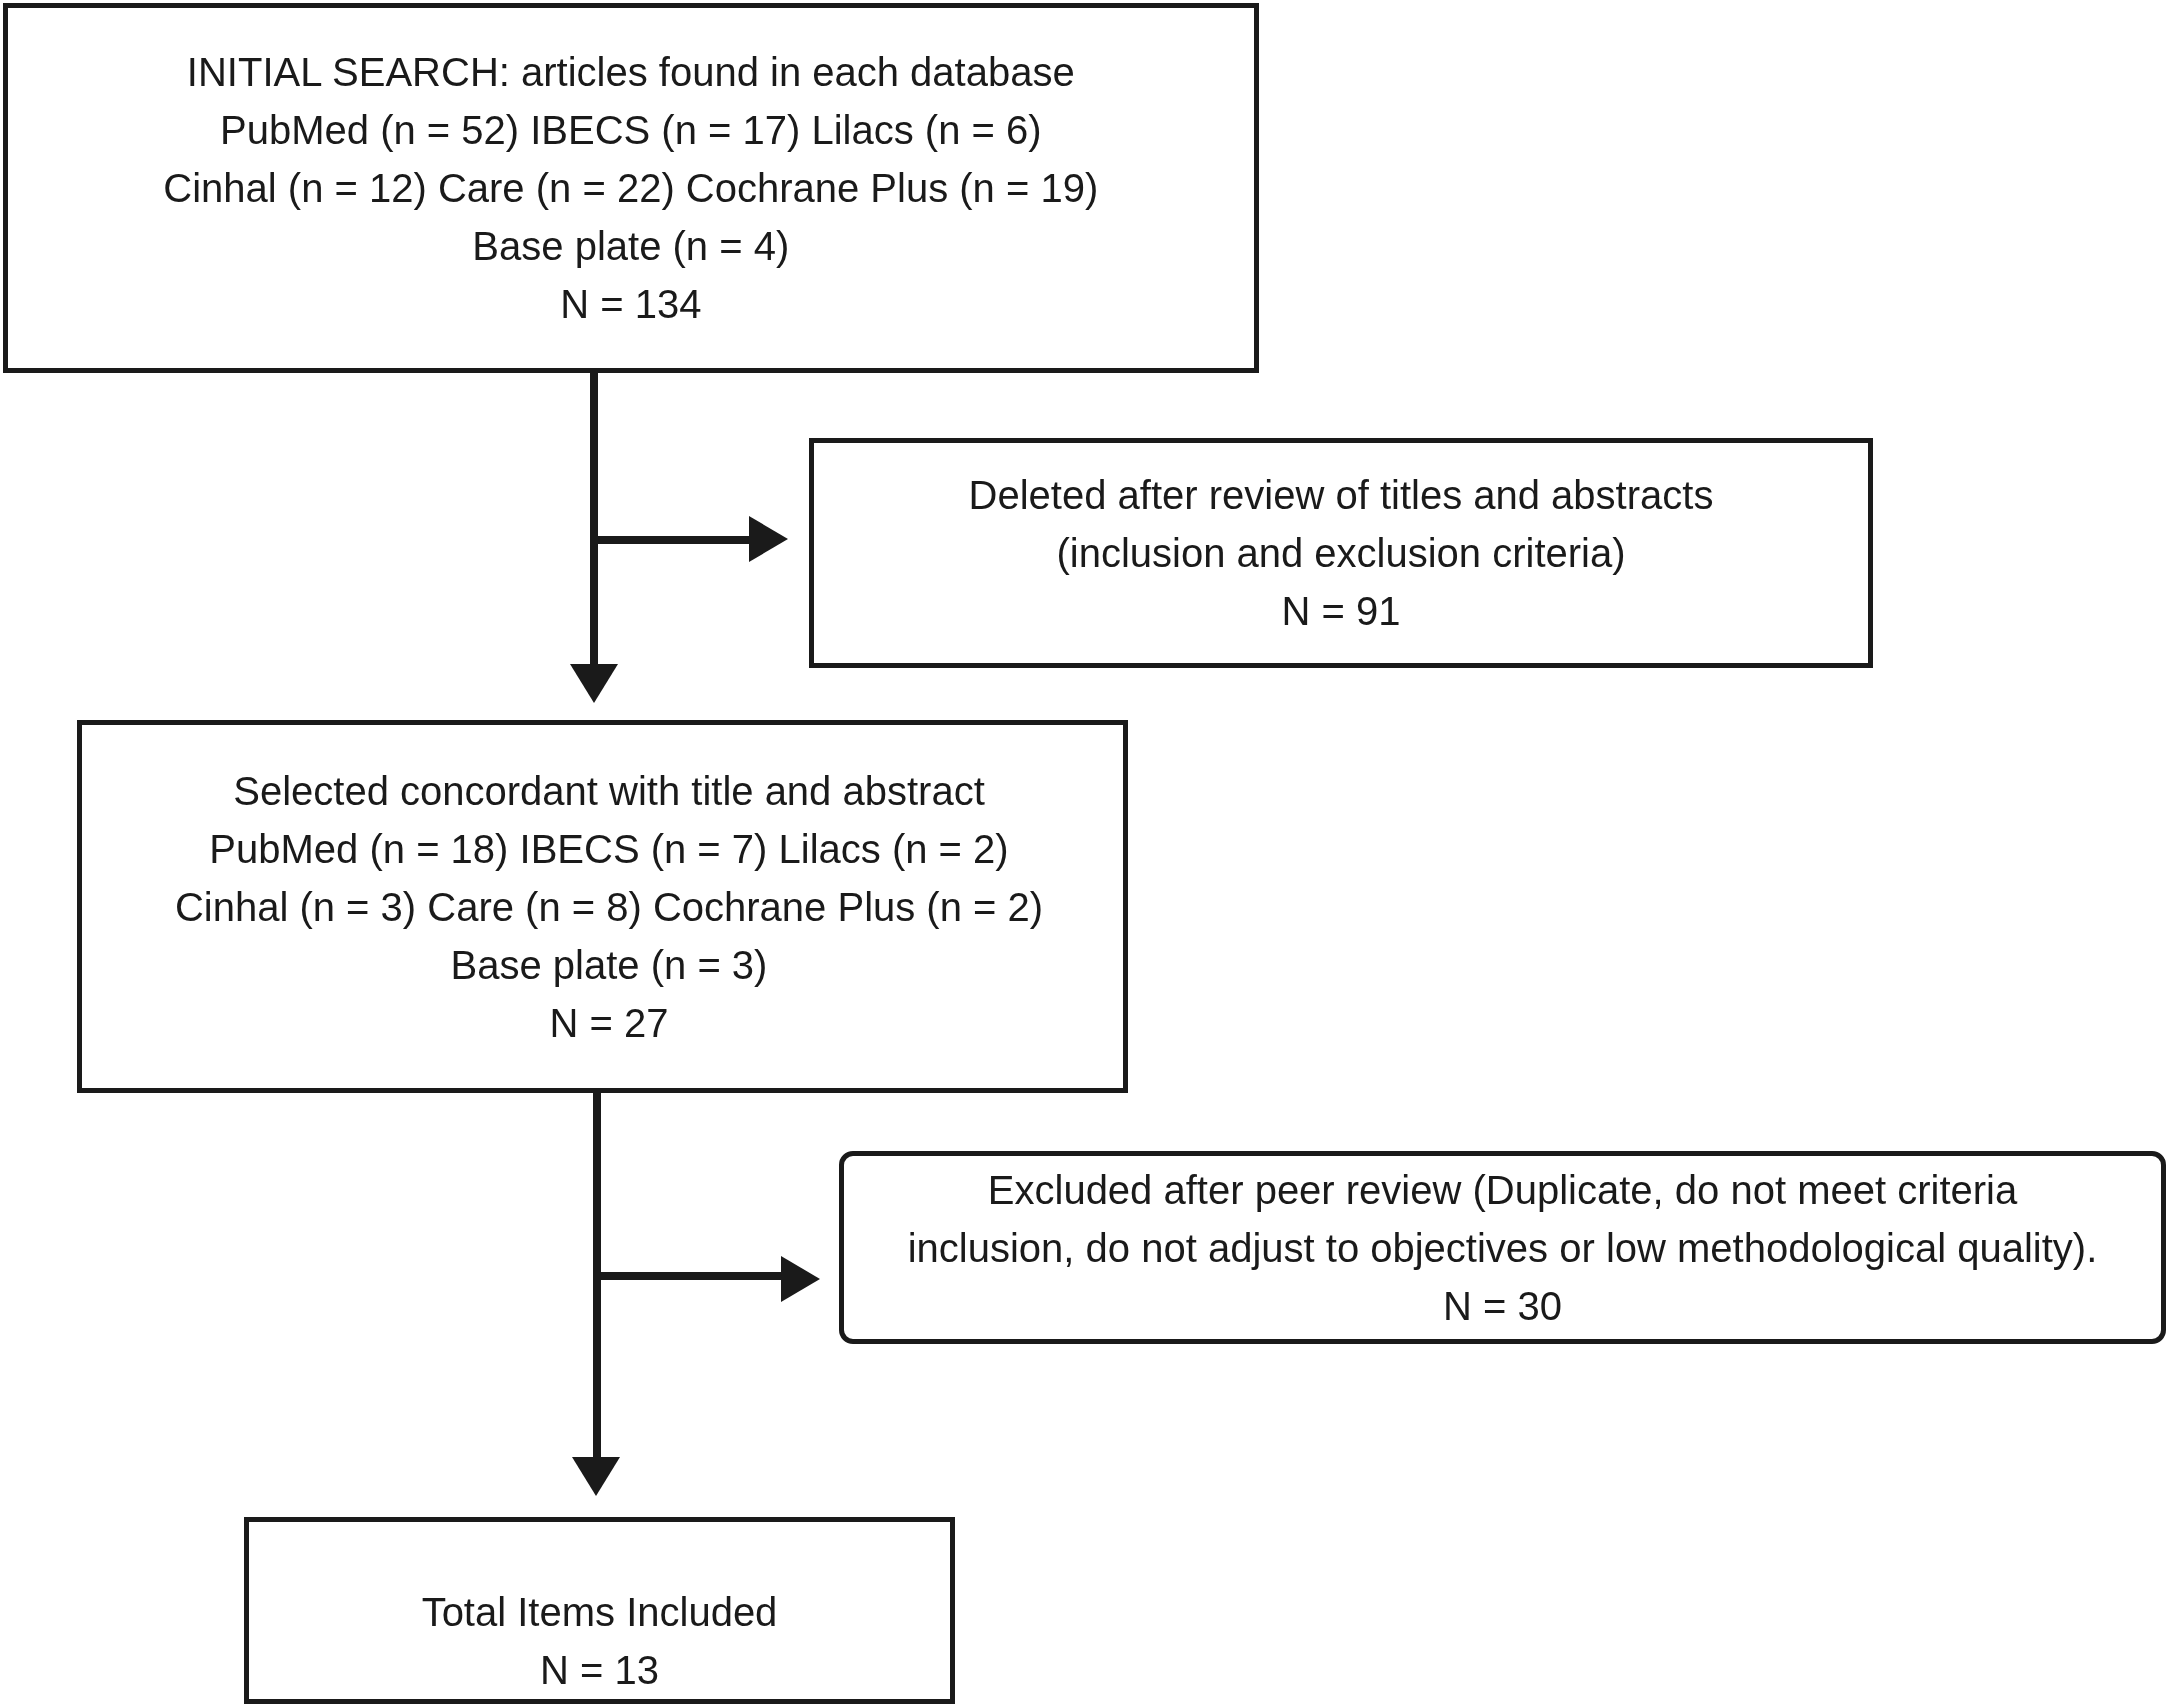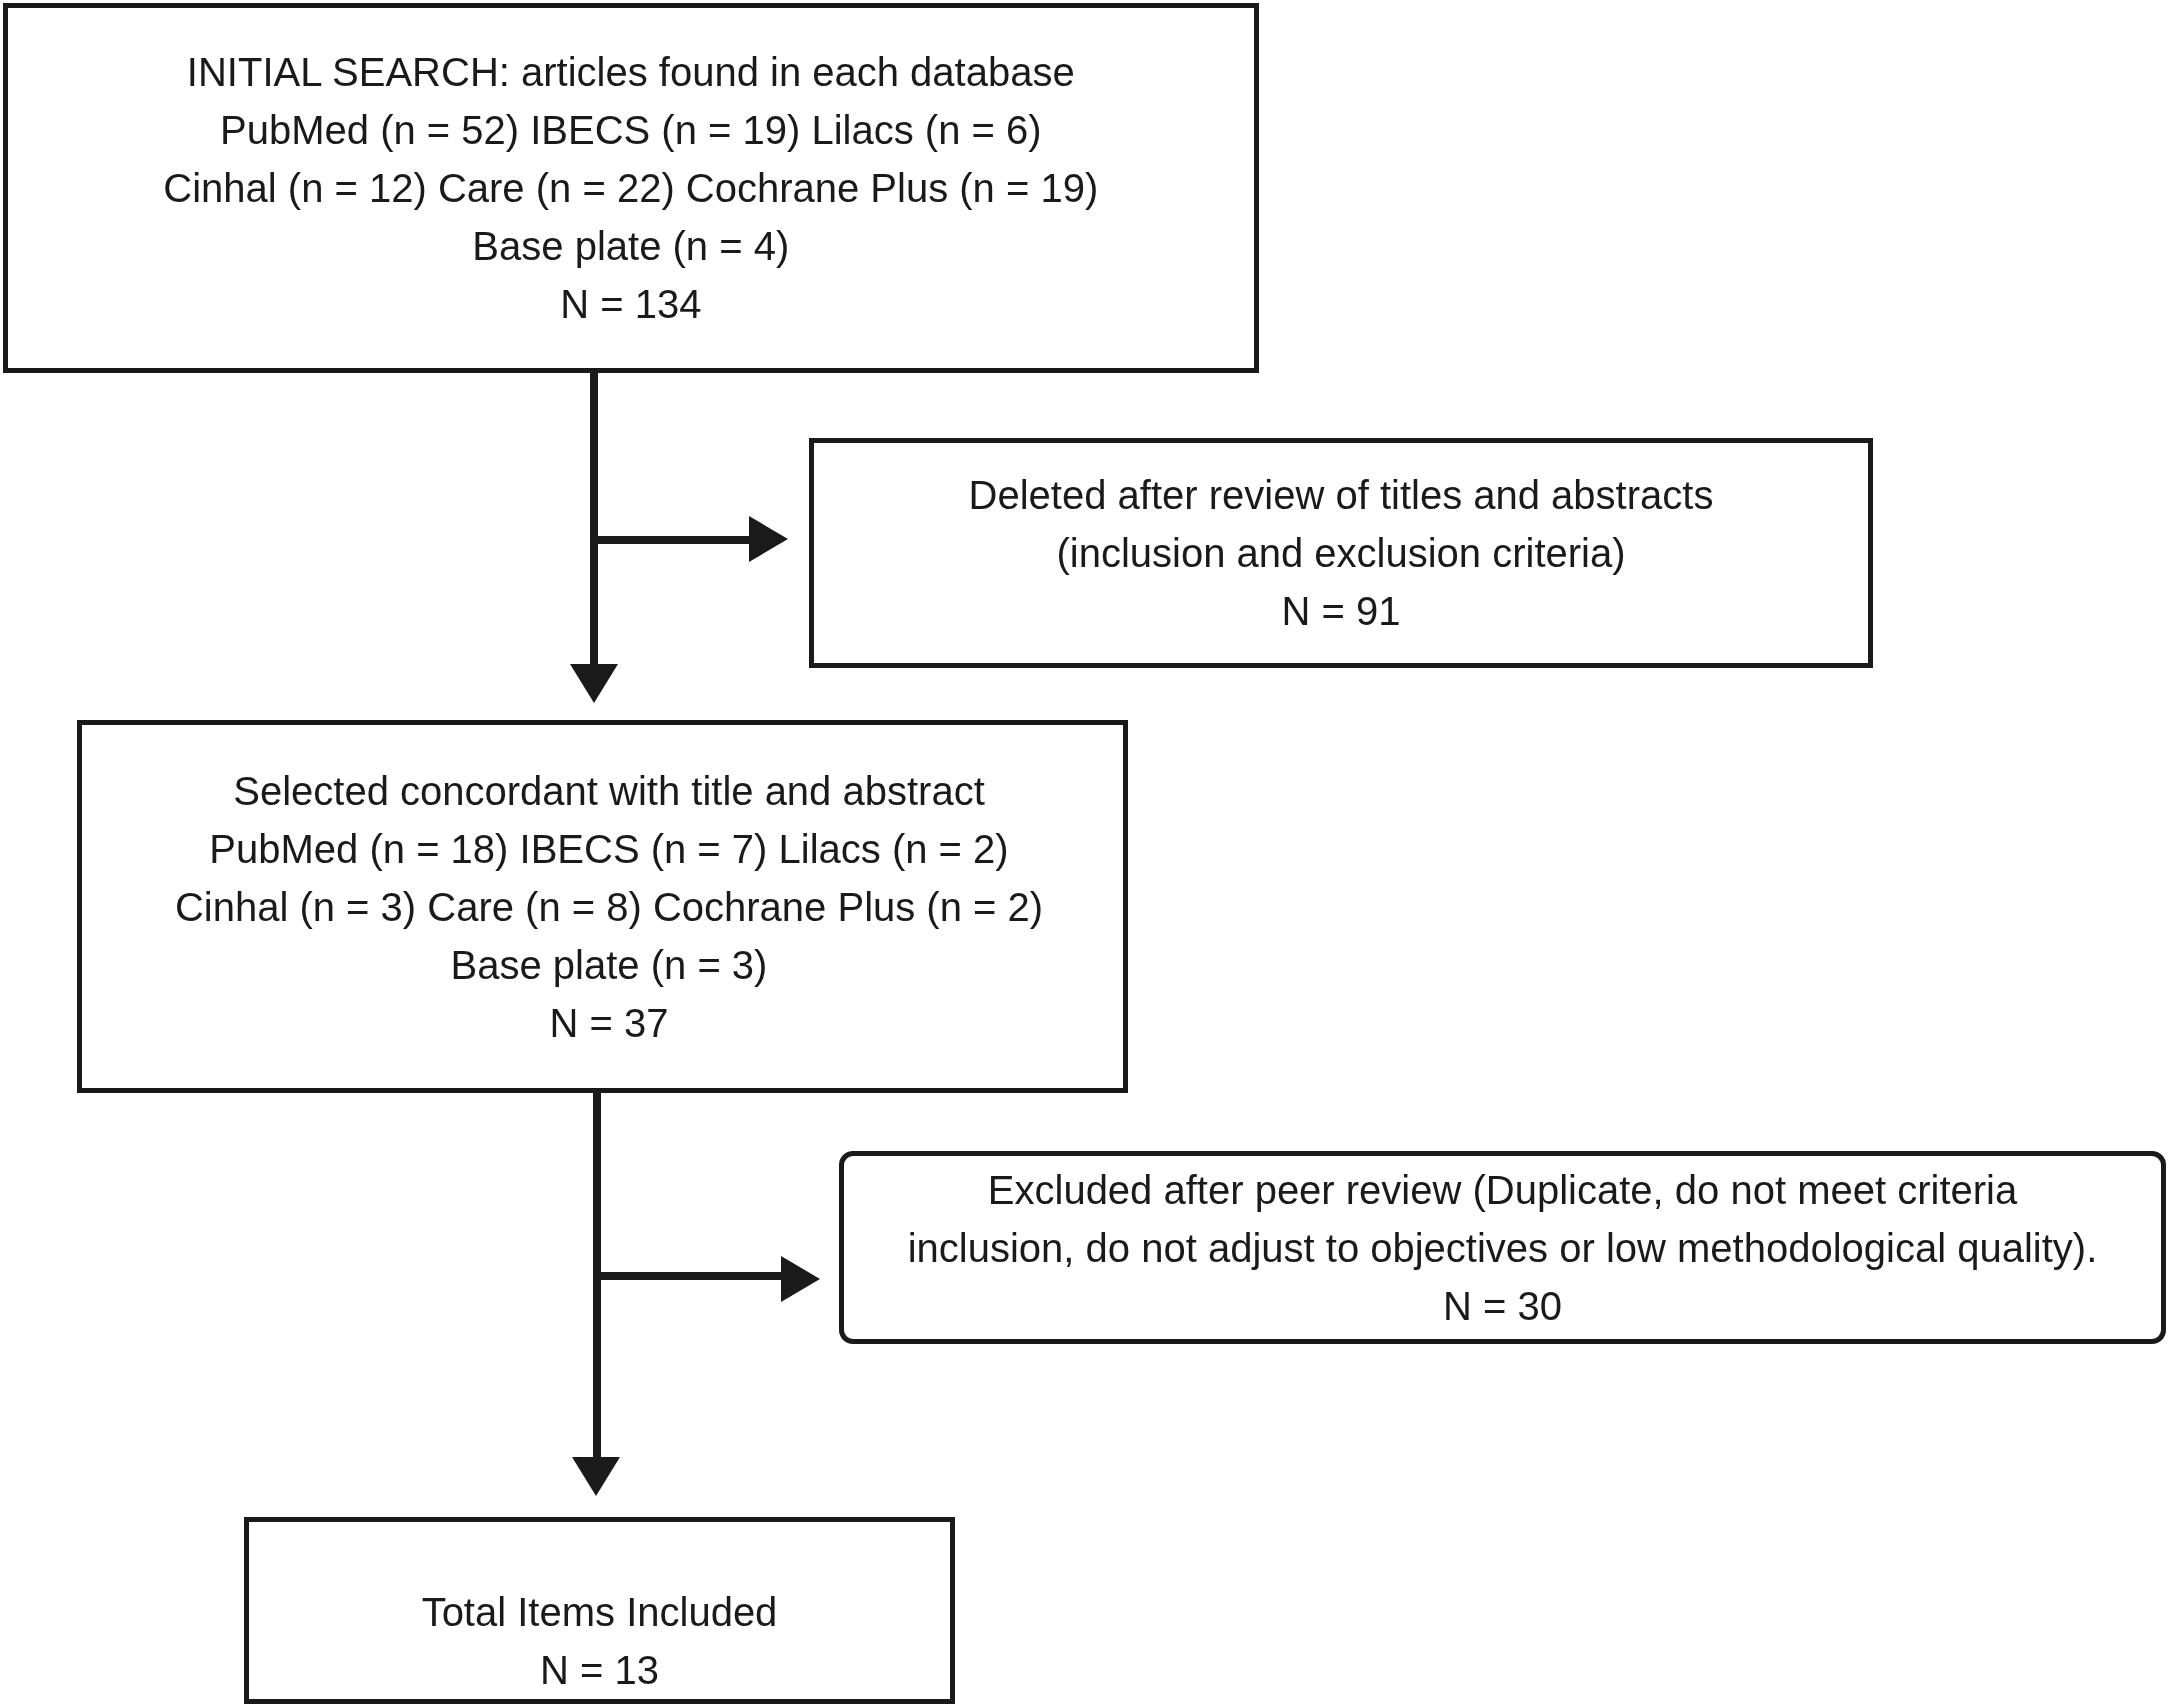--- a/index.html
+++ b/index.html
@@ -76,38 +76,38 @@
   #branch2  { left: 593px; top: 1272px; width: 190px; }
   #head2r   { left: 781px; top: 1256px; }
 </style>
 </head>
 <body>
 
 <div id="canvas">
 
   <div class="box" id="box-initial">
     <div class="line">INITIAL SEARCH: articles found in each database</div>
-    <div class="line">PubMed (n = 52) IBECS (n = 19) Lilacs (n = 6)</div>
+    <div class="line">PubMed (n = 52) IBECS (n = 17) Lilacs (n = 6)</div>
     <div class="line">Cinhal (n = 12) Care (n = 22) Cochrane Plus (n = 19)</div>
     <div class="line">Base plate (n = 4)</div>
     <div class="line">N = 134</div>
   </div>
 
   <div class="box" id="box-deleted">
     <div class="line">Deleted after review of titles and abstracts</div>
     <div class="line">(inclusion and exclusion criteria)</div>
     <div class="line">N = 91</div>
   </div>
 
   <div class="box" id="box-selected">
     <div class="line">Selected concordant with title and abstract</div>
     <div class="line">PubMed (n = 18) IBECS (n = 7) Lilacs (n = 2)</div>
     <div class="line">Cinhal (n = 3) Care (n = 8) Cochrane Plus (n = 2)</div>
     <div class="line">Base plate (n = 3)</div>
-    <div class="line">N = 37</div>
+    <div class="line">N = 27</div>
   </div>
 
   <div class="box" id="box-excluded">
     <div class="line">Excluded after peer review (Duplicate, do not meet criteria</div>
     <div class="line">inclusion, do not adjust to objectives or low methodological quality).</div>
     <div class="line">N = 30</div>
   </div>
 
   <div class="box" id="box-total">
     <div class="line">Total Items Included</div>

